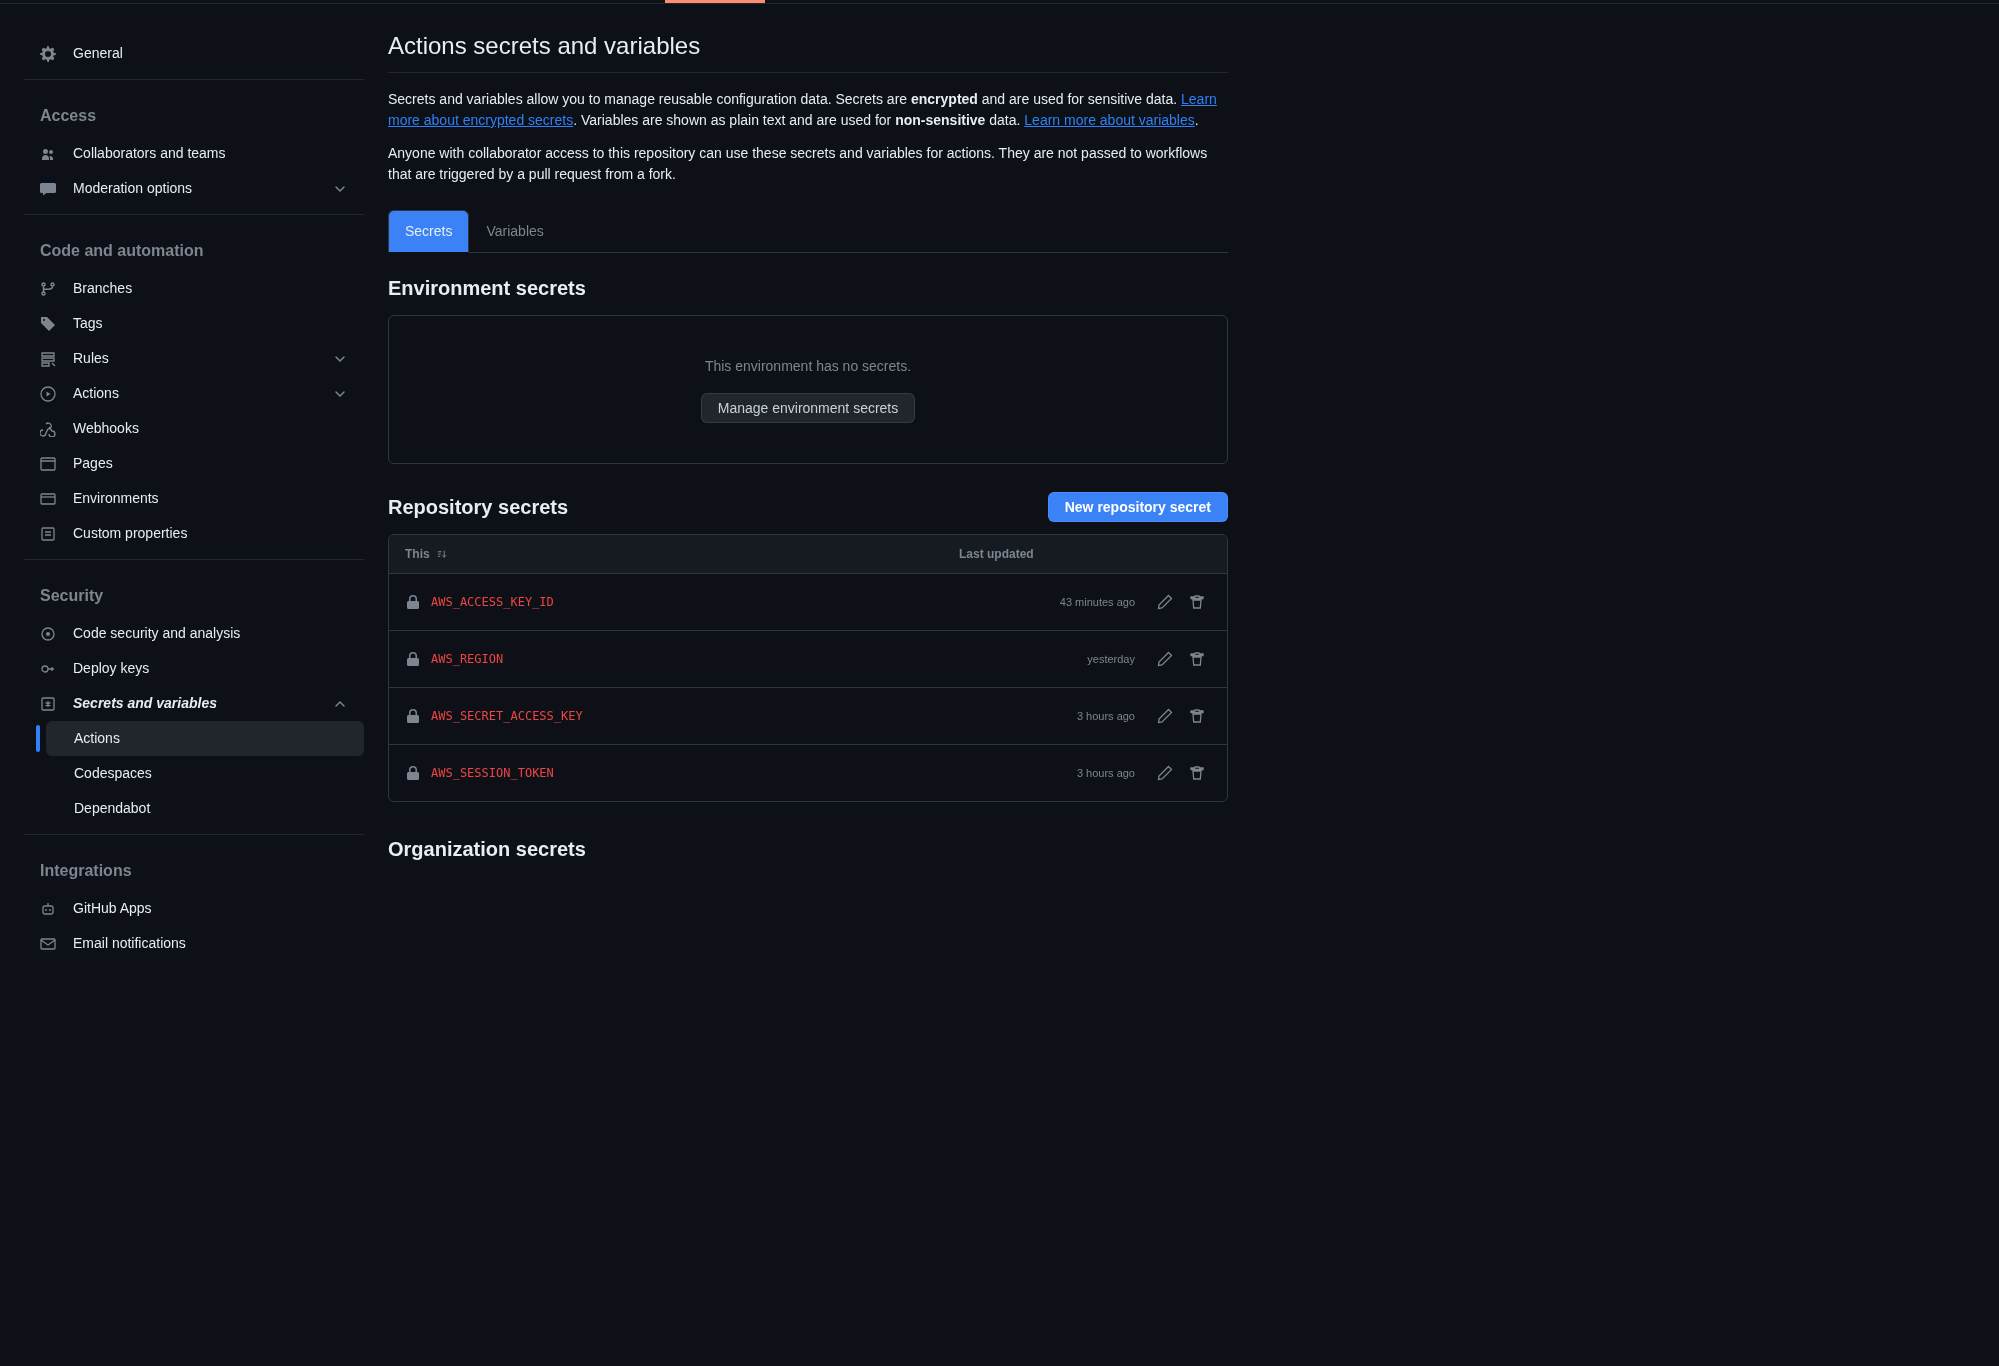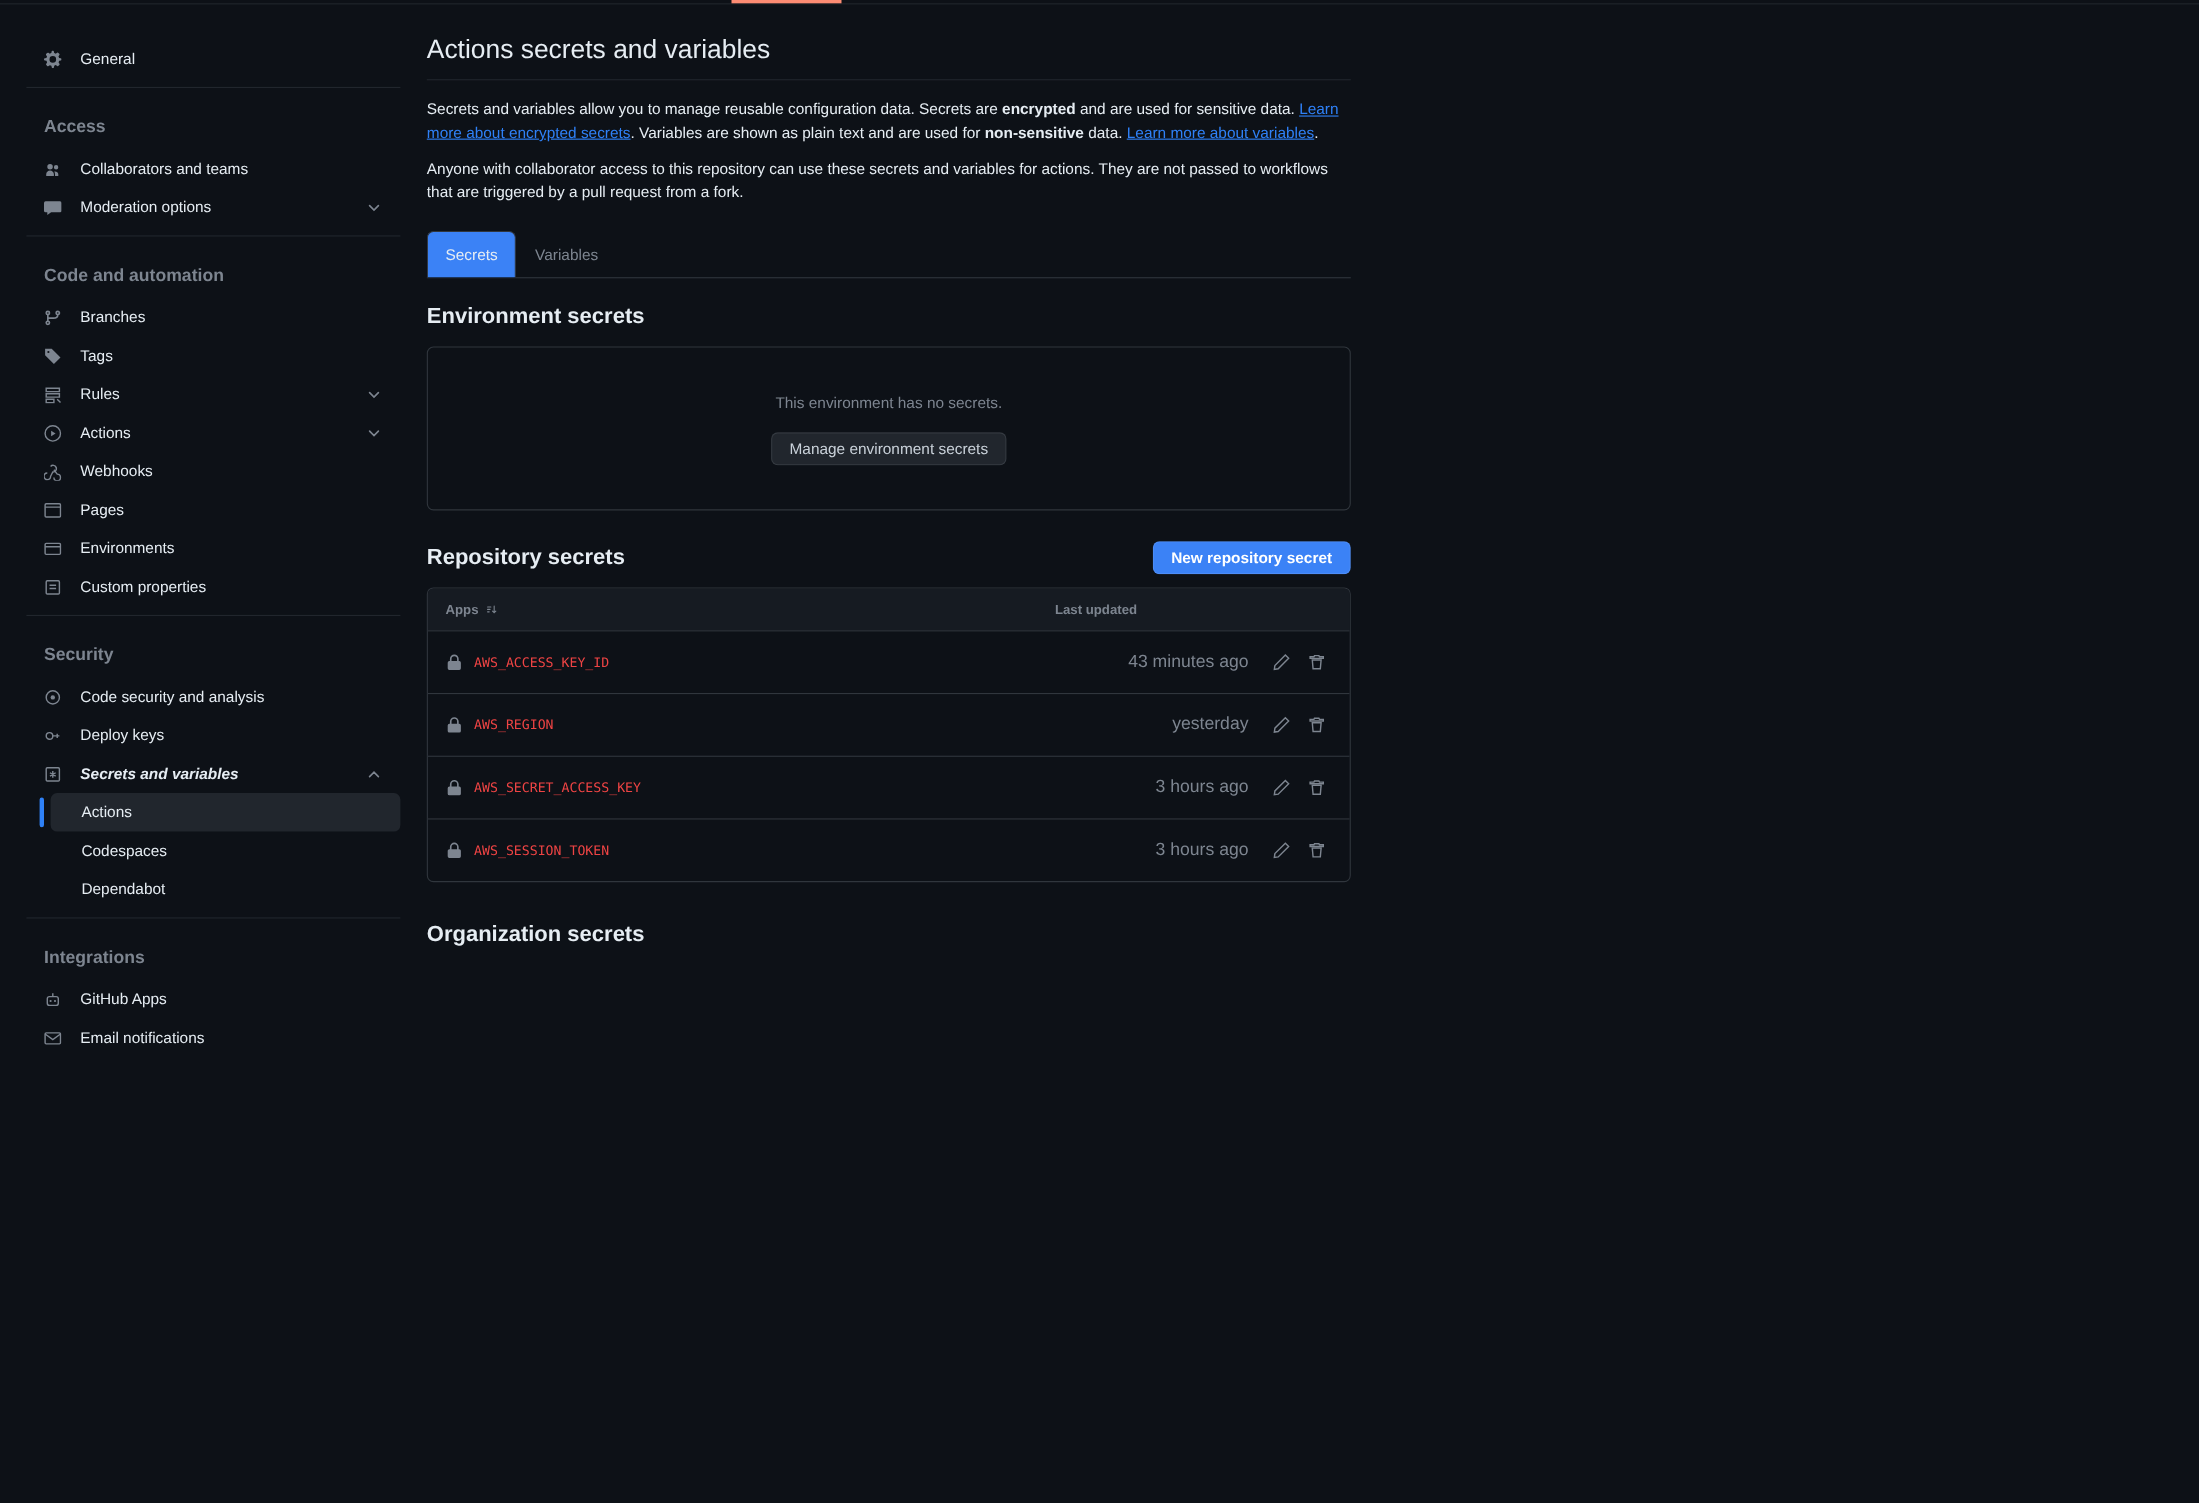--- a/index.html
+++ b/index.html
@@ -102,21 +102,21 @@
   .thead .col-upd { width: 180px; text-align:left; }
   .trow {
     display:flex; align-items:center; padding: 14px 16px;
     border-top:1px solid #30363d;
   }
   .trow .lock { width:16px; height:16px; fill:#7d8590; margin-right:10px; flex-shrink:0; }
   .trow .name {
     flex:1; font-family: ui-monospace, SFMono-Regular, Menlo, monospace;
     font-size: 12px; color:#ef4444;
   }
-  .trow .updated { width: 180px; color:#7d8590; font-size:16px; text-align:right; }
+  .trow .updated { width: 180px; color:#7d8590; font-size:11px; text-align:right; }
   .trow .actions { display:flex; gap:4px; margin-left: 16px; }
   .icon-btn {
     width:28px; height:28px; display:flex; align-items:center; justify-content:center;
     border-radius:6px; cursor:pointer; color:#7d8590;
   }
   .icon-btn svg { width:16px; height:16px; fill: currentColor; }
 
   svg.icon-chev { width:16px; height:16px; fill:#7d8590; }
   .sort-icon { width:12px; height:12px; fill:#7d8590; }
 </style>
@@ -380,21 +380,21 @@
     </div>
 
     <div class="section-row">
       <h2>Repository secrets</h2>
       <button class="btn btn-primary">New repository secret</button>
     </div>
 
     <div class="table">
       <div class="thead">
         <div class="col-name">
-          <span>Apps</span>
+          <span>This</span>
           <svg class="sort-icon">
               <use href="#i-sort"></use>
             </svg>
         </div>
         <div class="col-upd">Last updated</div>
         <div style="width:72px"></div>
       </div>
       <div id="repo-rows">
           <div class="trow">
             <svg class="lock">

